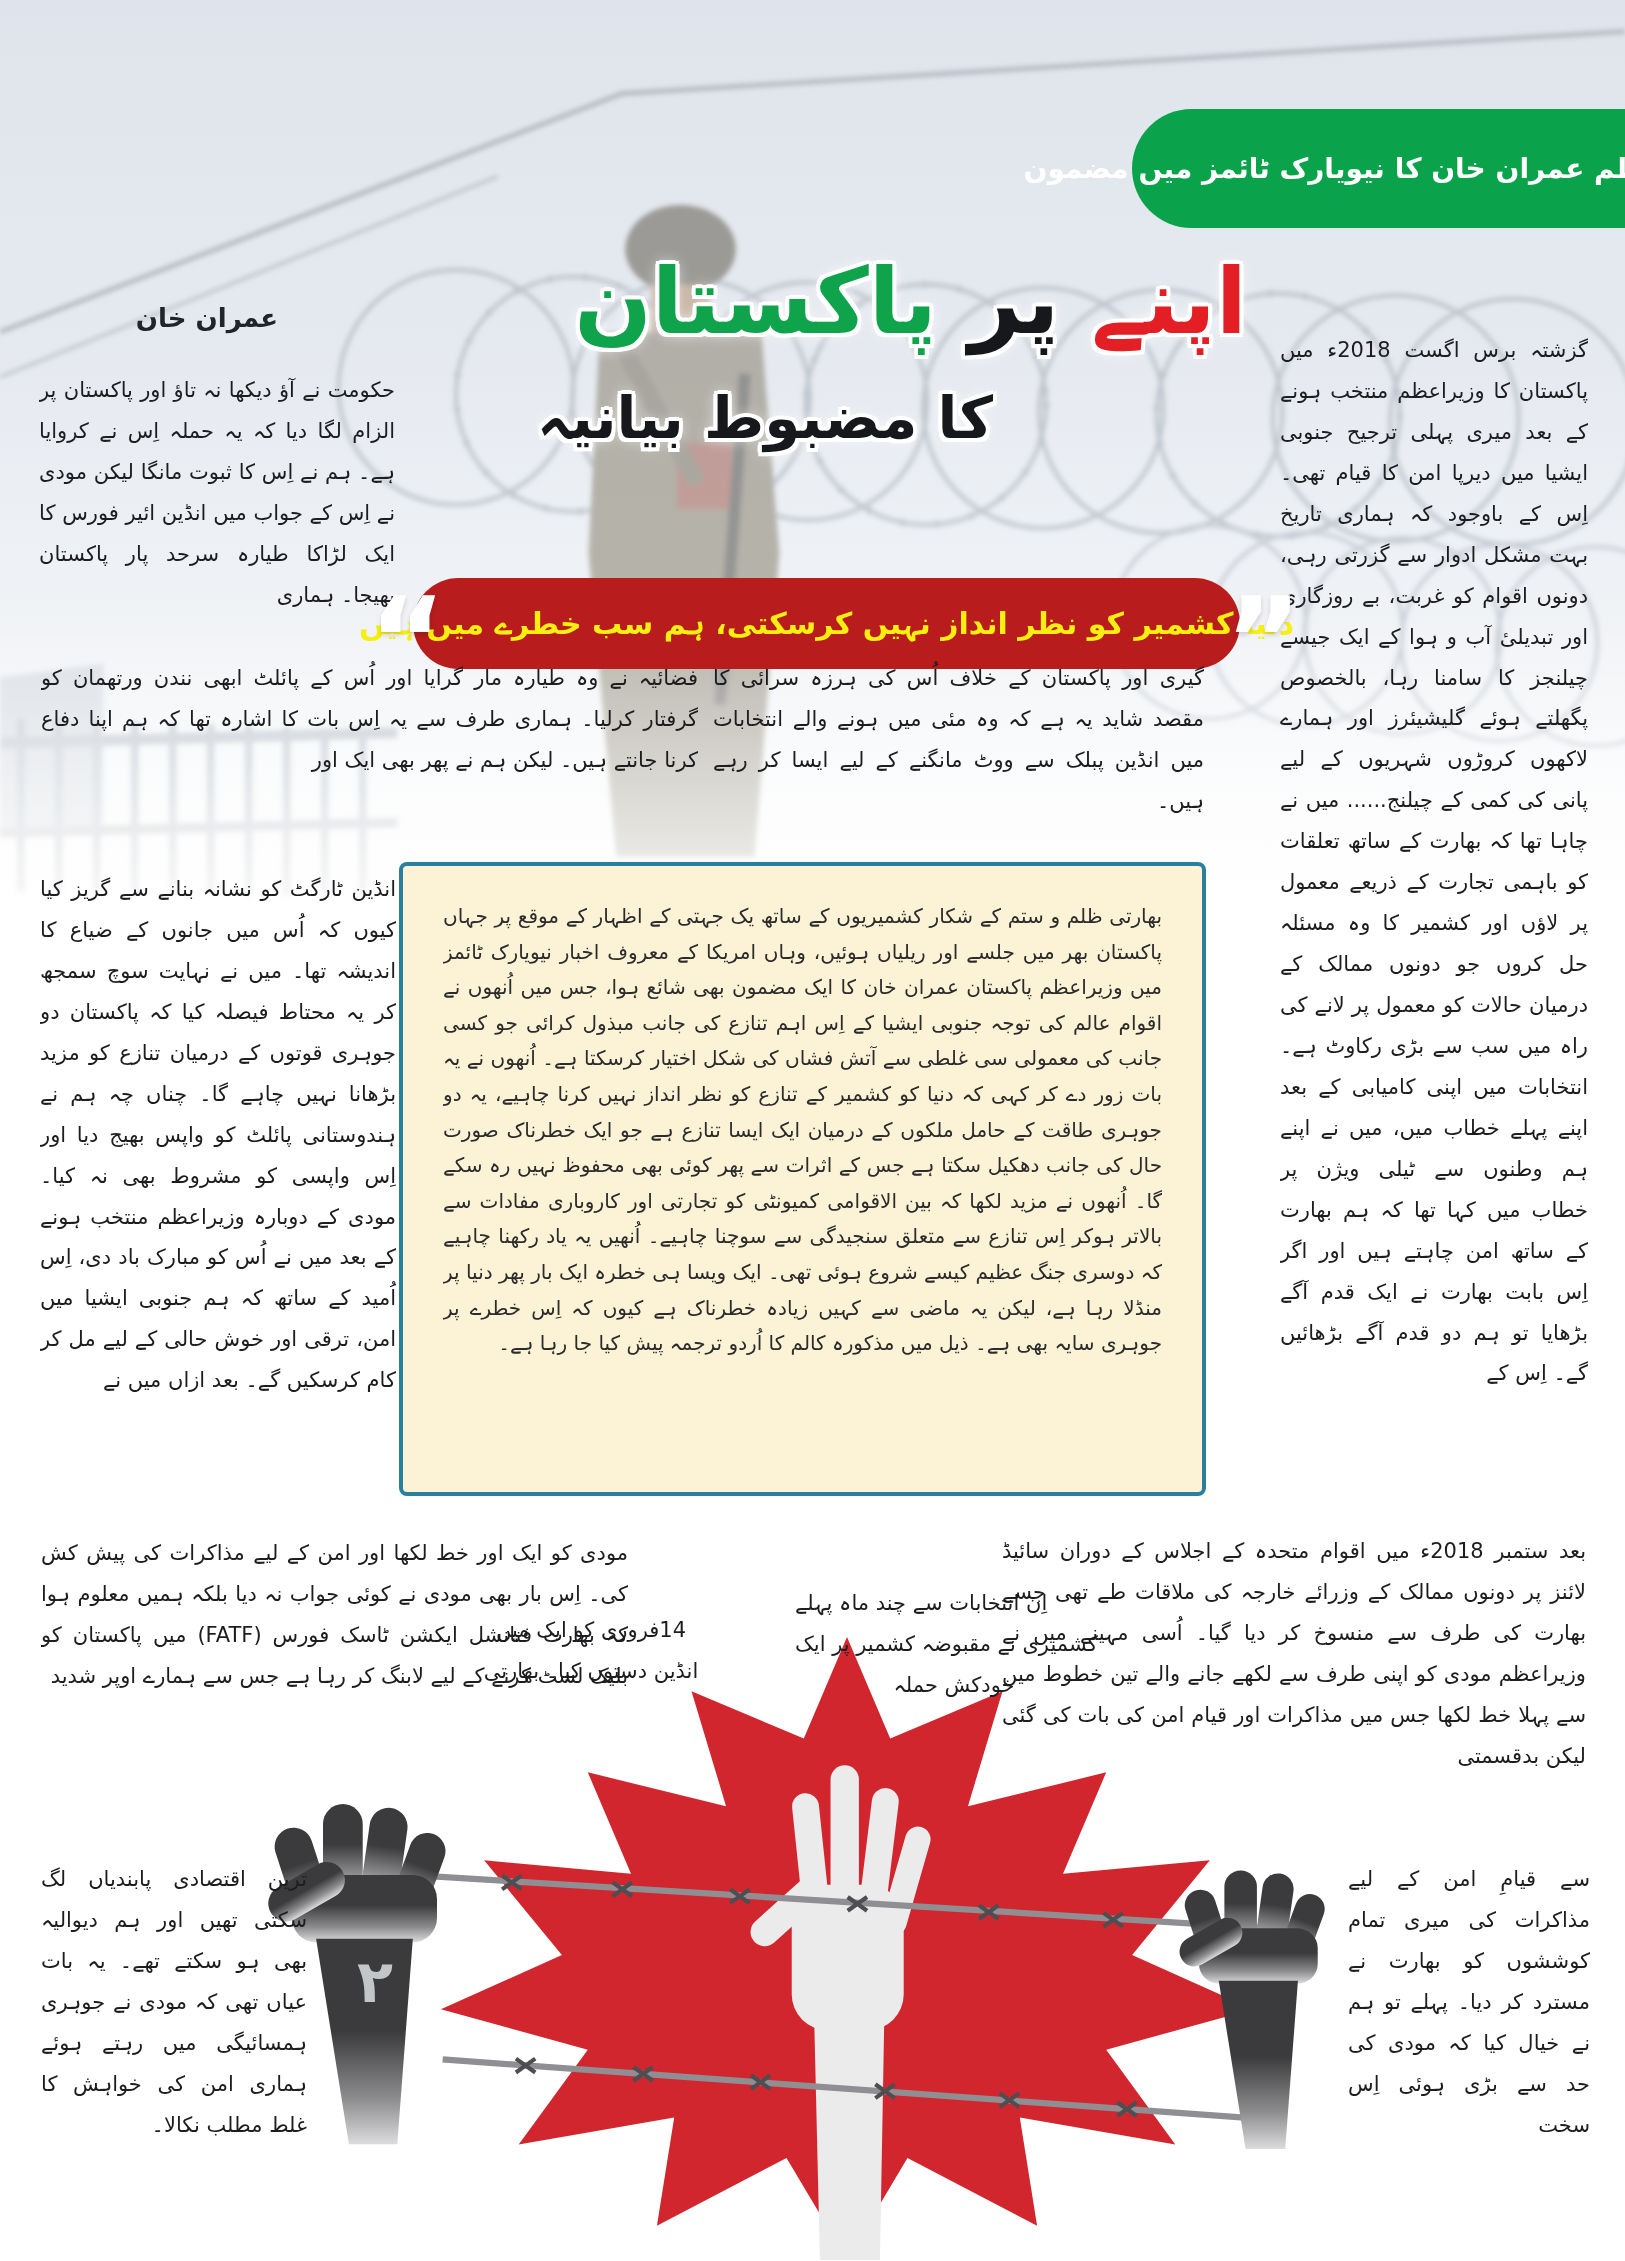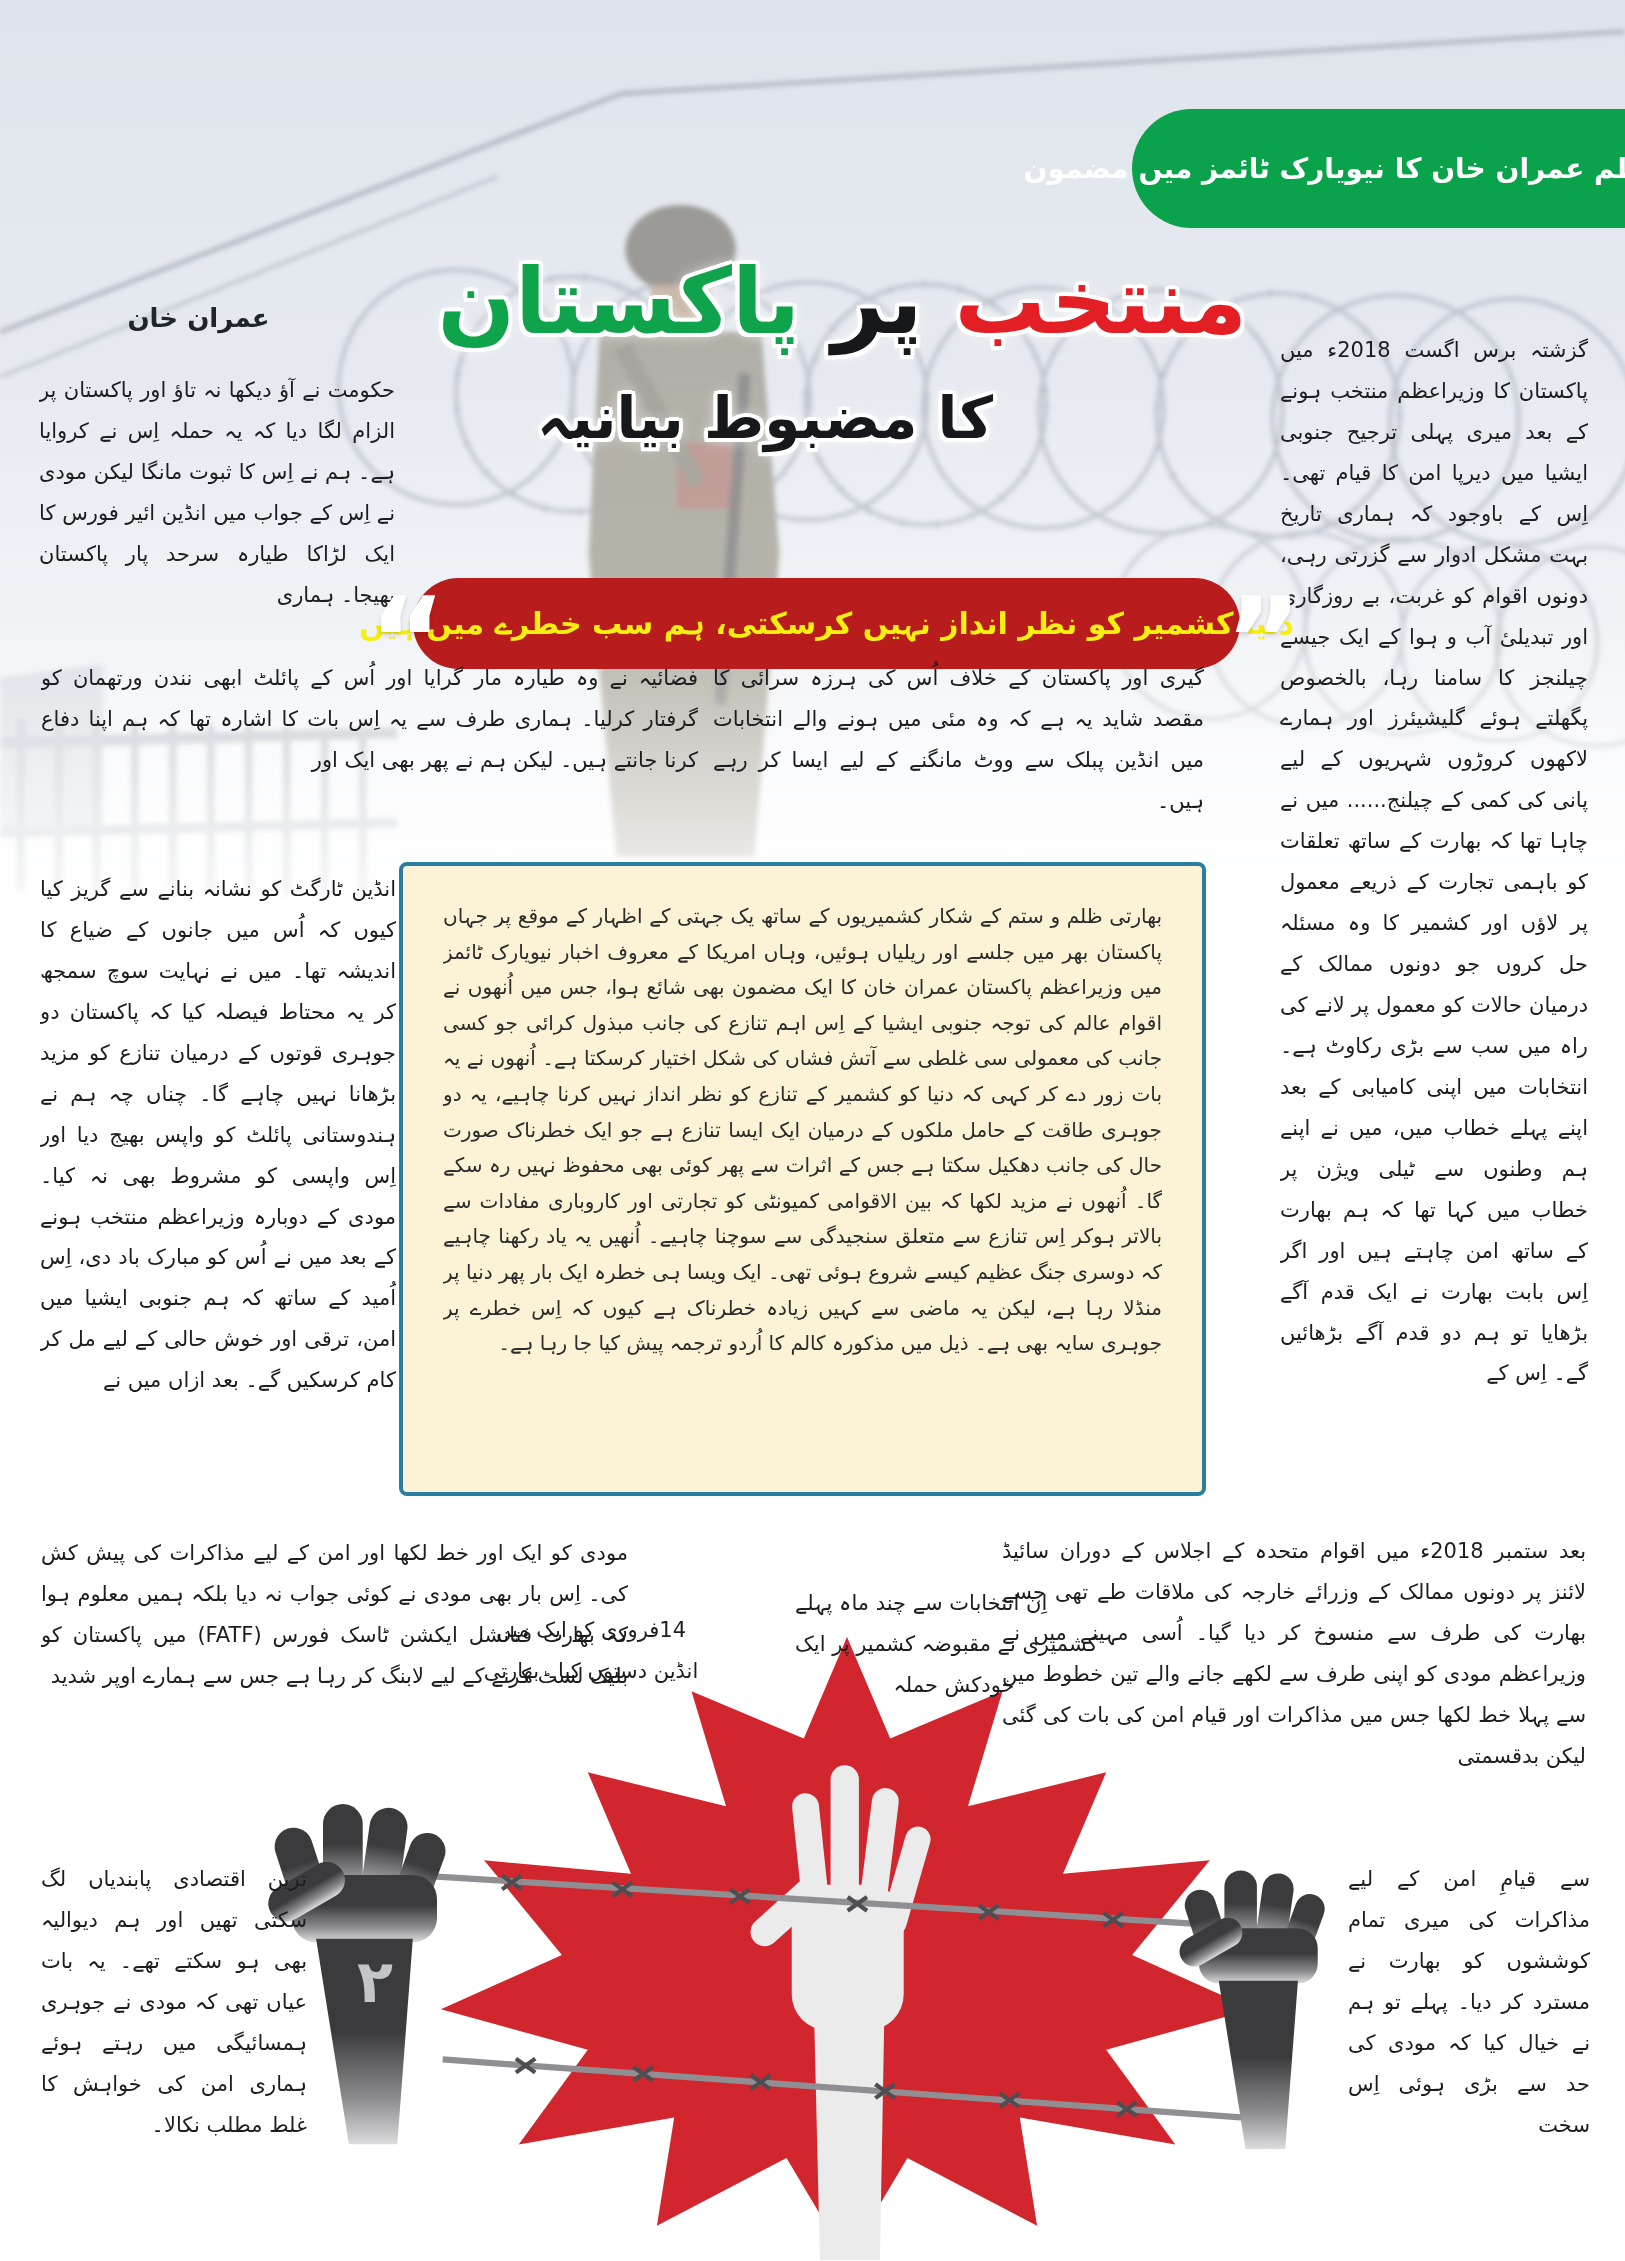--- a/index.html
+++ b/index.html
@@ -16,21 +16,21 @@
   
   .banner{
     position:absolute; right:0; top:109px; width:493px; height:119px;
     background:#0aa24b; border-radius:61px 0 0 61px;
     display:flex; align-items:center; justify-content:center;
     color:#ffffff; font-size:28px; font-weight:bold; direction:rtl; white-space:nowrap;
   }
   
   .byline{
     position:absolute; left:119px; top:303px; width:159px;
-    font-size:26px; font-weight:bold; color:#20242b; direction:rtl; text-align:center;
+    font-size:26px; font-weight:bold; color:#20242b; direction:rtl; text-align:right;
   }
   
   .hl{position:absolute; direction:rtl; font-weight:bold; white-space:nowrap;
       text-shadow:-4.1px 0 0 #fff,4.1px 0 0 #fff,0 -4.1px 0 #fff,0 4.1px 0 #fff,
                   -3.5px -3.5px 0 #fff,3.5px 3.5px 0 #fff,-3.5px 3.5px 0 #fff,3.5px -3.5px 0 #fff,0 0 15px rgba(255,255,255,.95);}
   .hl1{right:378px; top:249px; font-size:91px;}
   .hl2{right:632px; top:384px; font-size:58px; color:#17181c;}
   .w-red{color:#e31e24;} .w-black{color:#17181c;} .w-green{color:#0fa34c;}
   
   .pill{
@@ -144,21 +144,21 @@
     </svg>
   </div>
 
   <div class="banner">
     <span>وزیراعظم عمران خان کا نیویارک ٹائمز میں مضمون</span>
   </div>
 
   <div class="byline">عمران خان</div>
 
   <div class="hl hl1">
-    <span class="w-red">منتخب</span>
+    <span class="w-red">اپنے</span>
     <span class="w-black">پر</span>
     <span class="w-green">پاکستان</span>
   </div>
   <div class="hl hl2">کا مضبوط بیانیہ</div>
 
   <div class="pill">
     <span>دنیا کشمیر کو نظر انداز نہیں کرسکتی، ہم سب خطرے میں ہیں</span>
   </div>
   <span class="qmark q-open">“</span>
   <span class="qmark q-close">”</span>

